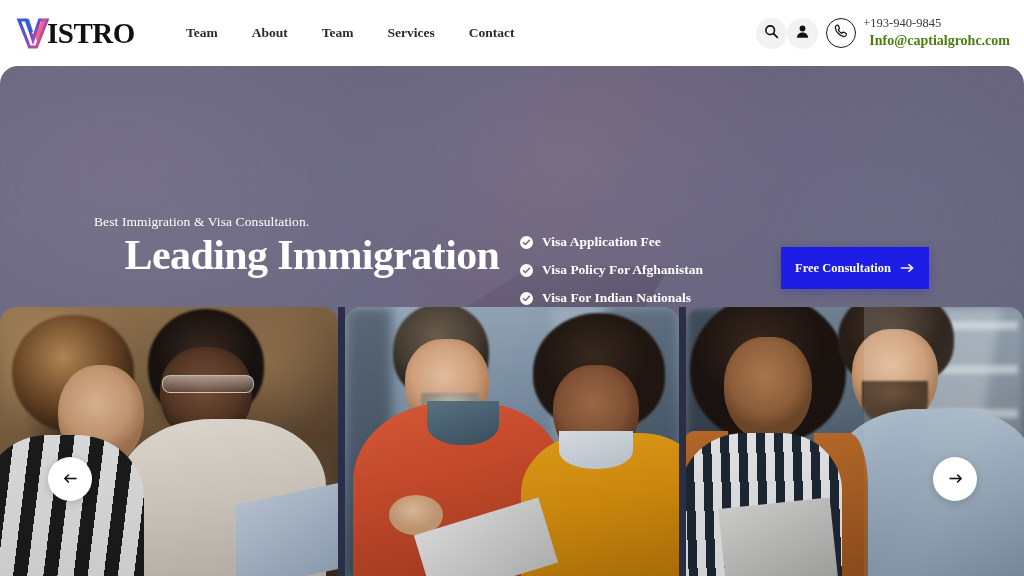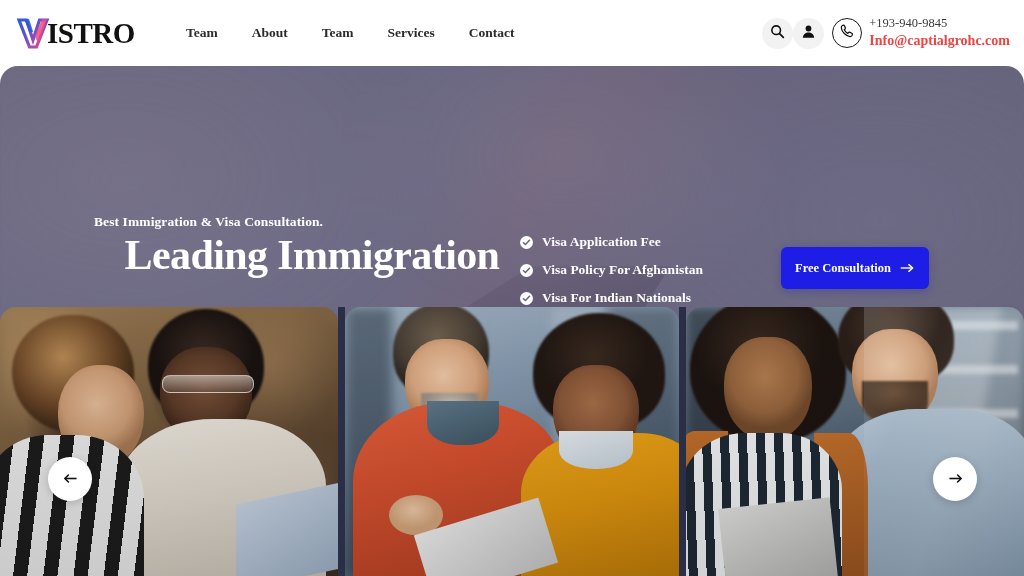--- a/index.html
+++ b/index.html
@@ -53,21 +53,21 @@
     display:flex; align-items:center; justify-content:center;
     margin-left:8px; margin-right:7px;
   }
   .contact-block { display:flex; flex-direction:column; justify-content:center; line-height:1.25; }
   .contact-phone {
     font-family:"Liberation Serif", serif;
     font-size:12.5px; color:#3a3a3a;
   }
   .contact-email {
     font-family:"Liberation Serif", serif;
-    font-weight:700; font-size:14px; color:#ef4444;
+    font-weight:700; font-size:14px; color:#4d7c0f;margin-left:6px;
   }
 
   
   .hero {
     position:absolute; top:66px; left:0; width:1024px; height:510px;
     border-radius: 18px 18px 0 0;
     overflow:hidden;
     background:
       linear-gradient(118deg, rgba(92,86,118,0.0) 0%, rgba(92,86,118,0.0) 38%, rgba(120,95,115,0.30) 46%, rgba(108,92,120,0.12) 60%, rgba(92,90,120,0.0) 72%),
       radial-gradient(120% 90% at 18% 35%, #6e6b86 0%, #6a6781 45%, #656279 100%),
@@ -90,21 +90,21 @@
   .hero-dark-bottom {
     position:absolute; left:0; right:0; bottom:0; height:160px;
     background: linear-gradient(to bottom, rgba(50,48,70,0.0), rgba(46,44,66,0.45));
   }
 
   .hero-content { position:absolute; left:0; top:0; width:1024px; height:232px; }
 
   .eyebrow {
     position:absolute; left:94px; top:148px;
     font-family:"Liberation Serif", serif;
-    font-weight:700; font-size:13.5px; color:#ffffff;
+    font-weight:400; font-size:13.5px; color:#ffffff;
     letter-spacing:0.1px;
   }
   .hero-title {
     position:absolute; left:92px; top:166px; width:440px;
     font-family:"Liberation Serif", serif;
     font-weight:700; font-size:42px; line-height:1.12;
     color:#ffffff; letter-spacing:-0.6px;text-align:center;
   }
 
   .feature-list { position:absolute; left:520px; top:168px; }
@@ -115,21 +115,21 @@
     display:flex; align-items:center; justify-content:center;
     flex:none;
   }
   .feature-label {
     font-family:"Liberation Serif", serif;
     font-weight:700; font-size:13.5px; color:#ffffff;
   }
 
   .cta-btn {
     position:absolute; left:781px; top:181px;
-    width:148px; height:42px; border-radius:6px;
+    width:148px; height:42px; border-radius:0;
     background:#1d1de6;
     border:none; cursor:pointer;
     display:flex; align-items:center; justify-content:center; gap:9px;
     box-shadow: 0 2px 10px rgba(20,20,160,0.28);
   }
   .cta-label {
     font-family:"Liberation Serif", serif;
     font-weight:700; font-size:12.5px; color:#ffffff;
   }
 

